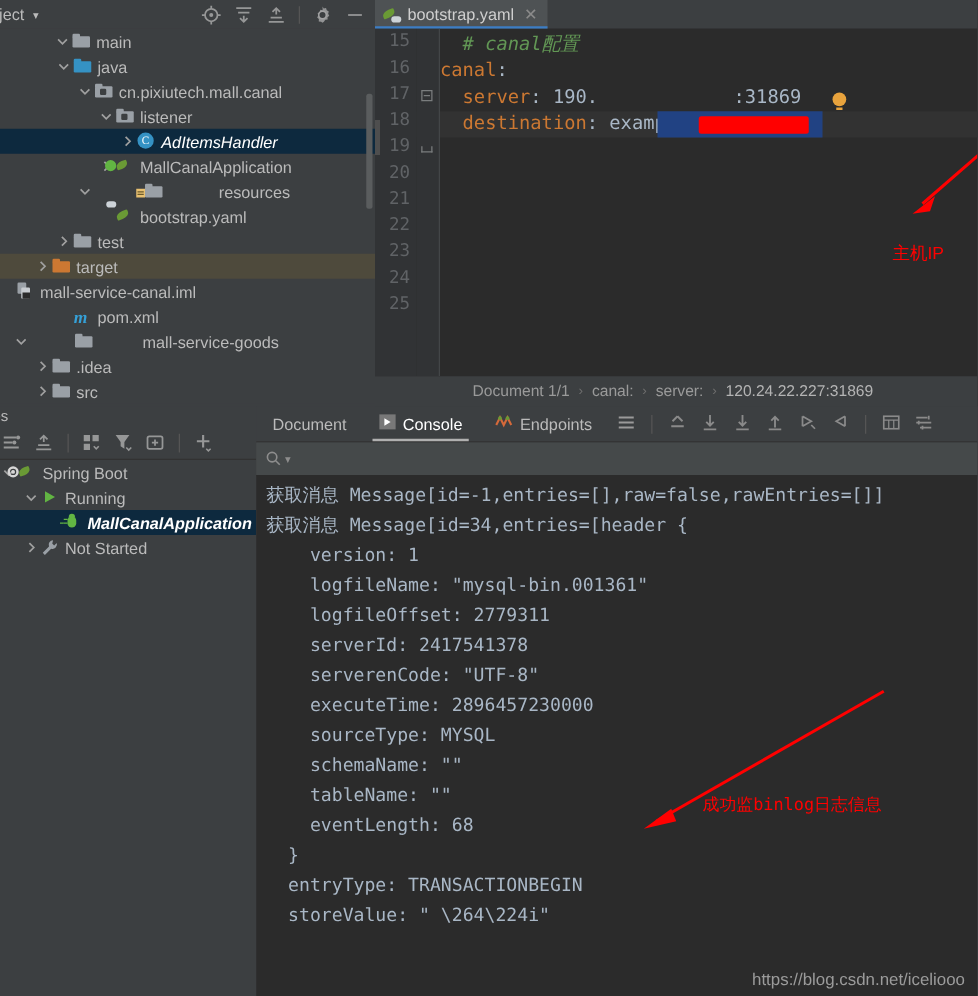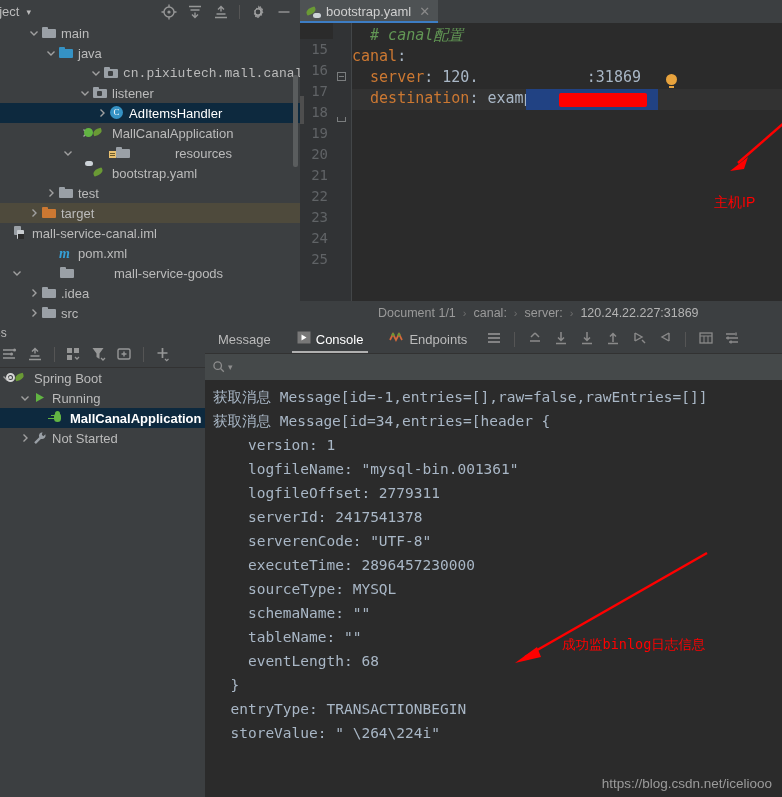--- a/index.html
+++ b/index.html
@@ -29,21 +29,21 @@
   .tbi{width:16px;height:16px;opacity:.78;display:block;}
   .tb-sep{width:1px;height:14px;background:#555;}
 
   .tree{position:relative;background:#3c3f41;font-size:13px;}
   .tnode{height:20px;display:flex;align-items:center;white-space:nowrap;cursor:default;}
   .tnode .arrow{width:11px;height:11px;flex:0 0 11px;margin-right:2px;position:relative;}
   .tnode .arrow svg{display:block;}
   .ticon{width:15px;height:15px;flex:0 0 15px;margin-right:4px;position:relative;}
   .tlabel{color:#bbbbbb;}
   .tnode.sel{background:#0d293e;}
-  .tnode.sel .tlabel{color:#ffffff;}
+  .tnode.sel .tlabel{color:#ffffff;font-style:italic;}
   .tnode.hl{background:#4e4a3c;}
 
   
   .folder{position:relative;width:15px;height:12px;}
   .folder i{position:absolute;display:block;}
   .folder .tab{left:0;top:1px;width:6px;height:3px;border-radius:1px 1px 0 0;}
   .folder .body{left:0;top:3px;width:14px;height:9px;border-radius:1px;}
   .fgray .tab,.fgray .body{background:#9aa0a6;}
   .fblue .tab,.fblue .body{background:#3592c4;}
   .forange .tab,.forange .body{background:#cc7832;}
@@ -91,21 +91,21 @@
 
   
   .editor-wrap{position:absolute;left:300px;top:0;width:482px;height:325px;background:#2b2b2b;}
   .tabbar{height:23px;background:#3c3f41;display:flex;align-items:flex-end;}
   .etab{height:23px;display:flex;align-items:center;padding:0 8px 0 6px;background:#4e5254;position:relative;gap:5px;}
   .etab .tname{color:#cfcfcf;font-size:13px;}
   .etab .xclose{color:#8a8a8a;font-size:13px;margin-left:3px;}
   .etab .underline{position:absolute;left:0;right:0;bottom:0;height:2px;background:#3d7dc4;}
 
   .editor{position:relative;height:278px;background:#2b2b2b;overflow:hidden;}
-  .gutter{position:absolute;left:0;top:16px;width:33px;height:100%;background:#313335;}
+  .gutter{position:absolute;left:0;top:0;width:33px;height:100%;background:#313335;}
   .gutter .ln{position:absolute;right:5px;color:#606366;font-size:14px;font-family:"DejaVu Sans Mono",monospace;}
   .foldcol{position:absolute;left:33px;top:0;width:18px;height:100%;background:#313335;border-right:1px solid #434648;}
   .code{position:absolute;left:52px;top:0;right:0;height:100%;}
   .cl{position:absolute;left:0;white-space:pre;font-family:"DejaVu Sans Mono",monospace;font-size:15px;}
   .c-comment{color:#629755;font-style:italic;}
   .c-key{color:#cc7832;}
   .c-val{color:#a9b7c6;}
   .c-plain{color:#a9b7c6;}
   .curline{position:absolute;left:0;right:0;height:21px;background:#323232;}
   .sel-hl{position:absolute;background:#214283;}
@@ -186,39 +186,39 @@
           </span>
           <span>
             <svg class="tbi" viewBox="0 0 16 16">
                 <path d="M2.5 8h11" stroke="#b0b0b0" stroke-width="1.4"></path>
               </svg>
           </span>
         </span>
       </div>
 
       <div class="tree" id="project-tree">
-          <div class="tnode" style="padding-left: 29px;">
+          <div class="tnode" style="padding-left: 29px; margin-left: 16px;">
             <span class="arrow">
               <svg width="11" height="11" viewBox="0 0 11 11">
                 <path d="M1.5 3.5L5 7 8.5 3.5" fill="none" stroke="#a0a0a0" stroke-width="1.4"></path>
               </svg>
             </span>
             <span class="ticon"><span class="folder fgray"><i class="tab"></i><i class="body"></i></span></span>
             <span class="tlabel">main</span>
           </div>
           <div class="tnode" style="padding-left: 46px;">
             <span class="arrow">
               <svg width="11" height="11" viewBox="0 0 11 11">
                 <path d="M1.5 3.5L5 7 8.5 3.5" fill="none" stroke="#a0a0a0" stroke-width="1.4"></path>
               </svg>
             </span>
             <span class="ticon"><span class="folder fblue"><i class="tab"></i><i class="body"></i></span></span>
             <span class="tlabel">java</span>
           </div>
-          <div class="tnode" style="padding-left: 91px; font-family: Liberation Mono, monospace;">
+          <div class="tnode" style="padding-left: 63px;">
             <span class="arrow">
               <svg width="11" height="11" viewBox="0 0 11 11">
                 <path d="M1.5 3.5L5 7 8.5 3.5" fill="none" stroke="#a0a0a0" stroke-width="1.4"></path>
               </svg>
             </span>
             <span class="ticon"><span class="pkgicon"><i class="tab"></i><i class="body"></i><i class="dot"></i></span></span>
             <span class="tlabel">cn.pixiutech.mall.canal</span>
           </div>
           <div class="tnode" style="padding-left: 80px;">
             <span class="arrow">
@@ -351,21 +351,21 @@
             <div class="ln" style="top: 212px;">25</div>
           </div>
         <div class="foldcol">
           <div class="foldmark" style="left:4px;top:49px;"></div>
           <div class="foldend" style="left:4px;top:94px;"></div>
         </div>
 
         <div class="code" id="code-lines">
             <div class="cl" style="top: 3px;"><span class="c-comment">  # canal配置</span></div>
             <div class="cl" style="top: 24px;"><span class="c-key">canal</span><span class="c-plain">:</span></div>
-            <div class="cl" style="top: 45px;"><span class="c-key">  server</span><span class="c-plain">: </span><span class="c-val">120.</span><span class="c-val">            </span><span class="c-val">:31869</span></div>
+            <div class="cl" style="top: 45px;"><span class="c-key">  server</span><span class="c-plain">: </span><span class="c-val">190.</span><span class="c-val">            </span><span class="c-val">:31869</span></div>
             <div class="cl" style="top: 66px;"><span class="c-key">  destination</span><span class="c-plain">: </span><span class="c-val">example</span></div>
             <div class="cl" style="top: 87px;"></div>
             <div class="cl" style="top: 108px;"></div>
             <div class="cl" style="top: 129px;"></div>
             <div class="cl" style="top: 150px;"></div>
             <div class="cl" style="top: 171px;"></div>
             <div class="cl" style="top: 192px;"></div>
             <div class="cl" style="top: 213px;"></div>
           </div>
 
@@ -478,21 +478,21 @@
                 <path d="M9.5 1.2a3.6 3.6 0 00-3.3 5l-5 5 1.7 1.7 5-5a3.6 3.6 0 004.5-4.6L10.3 5.3 8.8 3.8z" fill="#9aa0a6"></path>
               </svg></span>
             <span class="tlabel">Not Started</span>
           </div>
         </div>
     </div>
 
     <div class="bright">
       <div class="console-tabs" id="console-tabs">
           <div class="ctab">
-            <span>Message</span>
+            <span>Document</span>
           </div>
           <div class="ctab active">
             <span><svg width="14" height="13" viewBox="0 0 14 13">
                 <rect x="0.5" y="0.5" width="13" height="12" fill="#787878"></rect>
                 <polygon points="4.5,3.5 9.5,6.5 4.5,9.5" fill="#ffffff"></polygon>
               </svg></span>
             <span>Console</span>
           </div>
           <div class="ctab">
             <span><svg width="15" height="13" viewBox="0 0 15 13">

